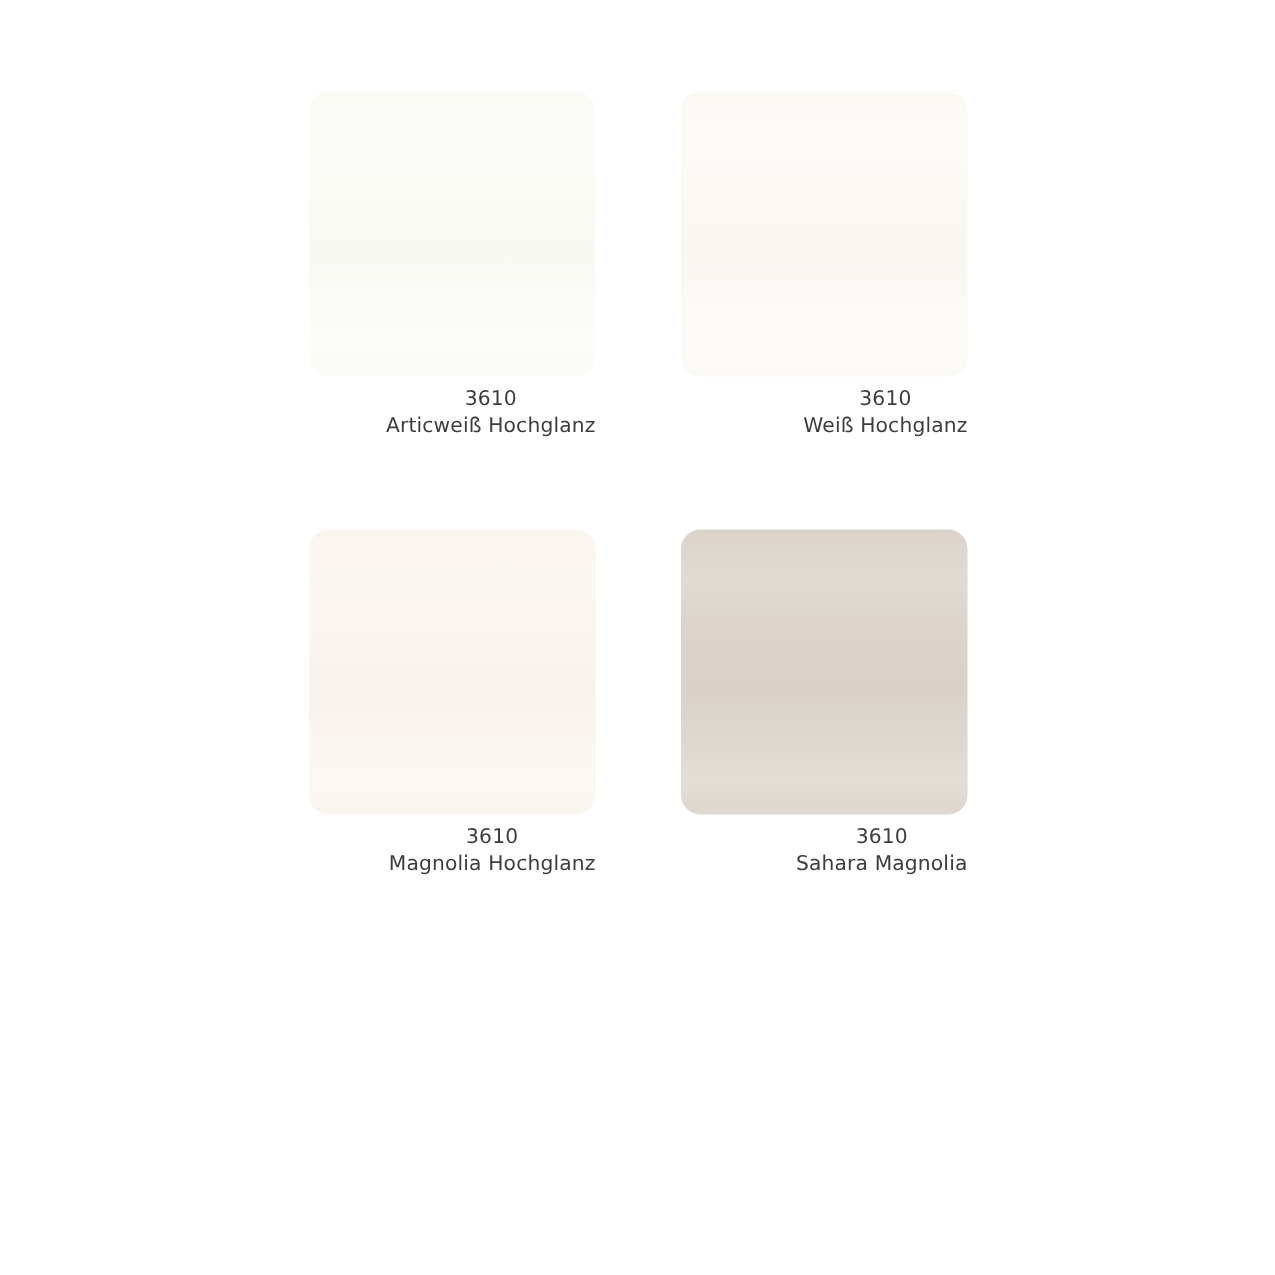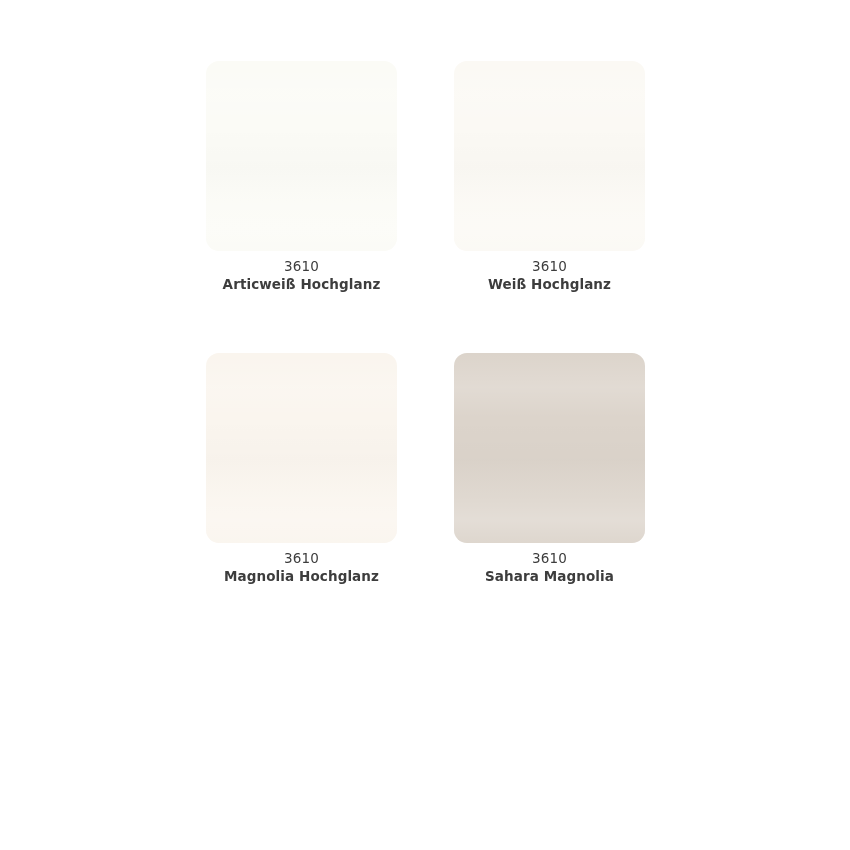--- a/index.html
+++ b/index.html
@@ -37,21 +37,21 @@
   }
 
   .swatch-row + .swatch-row {
     margin-top: 60px;
   }
 
   .swatch-card {
     width: 191px;
     display: flex;
     flex-direction: column;
-    align-items: center;
+    align-items: flex-end;
   }
 
   .swatch-chip {
     width: 191px;
     height: 190px;
     border-radius: 13px;
     position: relative;
     overflow: hidden;
     background-color: #ffffff;
   }
@@ -85,21 +85,20 @@
     line-height: 18px;
     letter-spacing: 0.1px;
   }
 
   .swatch-code {
     display: block;
   }
 
   .swatch-name {
     display: block;
-    font-weight: bold;
   }
 </style>
 </head>
 <body style="background: rgb(255, 255, 255);">
 
 <div class="page" style="background: rgb(255, 255, 255);">
 
   <div class="swatch-grid">
 
     <div class="swatch-row">

